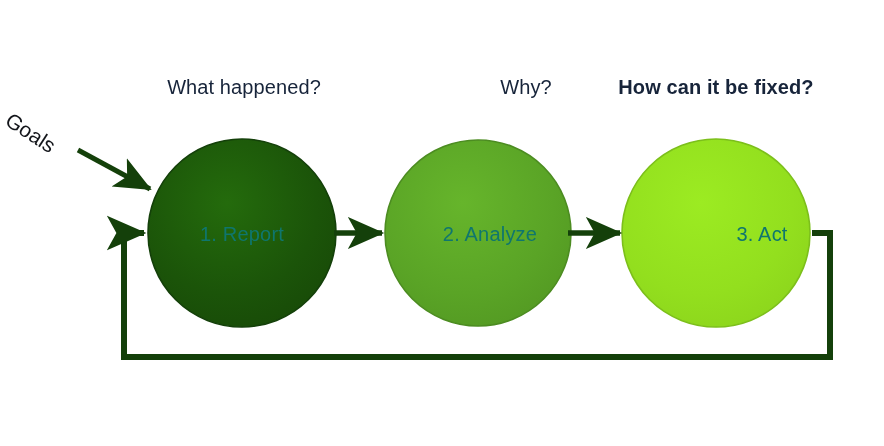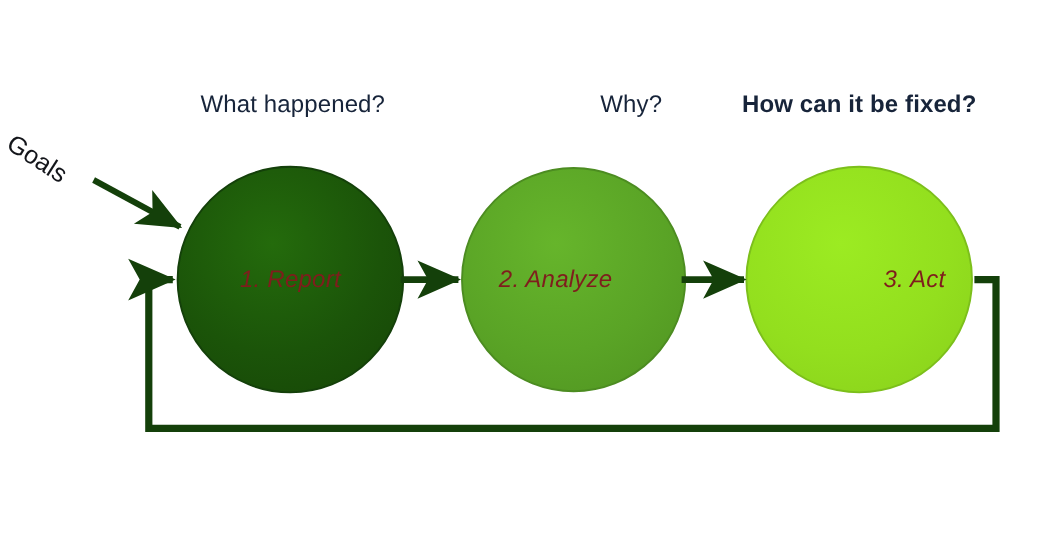--- a/index.html
+++ b/index.html
@@ -28,25 +28,24 @@
     position: absolute;
     font-size: 20px;
     color: #17243a;
     white-space: nowrap;
     transform: translateX(-50%);
     letter-spacing: 0.1px;
   }
   .node-label {
     position: absolute;
     font-size: 20px;
-    color: #7f1d1d;
+    color: #0f766e;
     white-space: nowrap;
     transform: translate(-50%, -50%);
     letter-spacing: 0.2px;
-    font-style: italic;
   }
   .goals-label {
     position: absolute;
     font-size: 21px;
     color: #13151a;
     white-space: nowrap;
     transform-origin: left top;
   }
 </style>
 </head>
@@ -91,16 +90,16 @@
     <line x1="568" y1="233" x2="620" y2="233" stroke="#14400a" stroke-width="5.5" marker-end="url(#arrowhead)"></line>
   </svg>
 
   <div class="question-label" style="left:244px; top:76px;">What happened?</div>
   <div class="question-label" style="left:478px; top:76px;margin-left:48px;">Why?</div>
   <div class="question-label" style="left:716px; top:76px;font-weight:bold;">How can it be fixed?</div>
 
   <div class="goals-label" style="left:14px; top:108px; transform: rotate(33deg);">Goals</div>
 
   <div class="node-label" style="left:242px; top:234px;">1. Report</div>
-  <div class="node-label" style="left:463px; top:234px;">2. Analyze</div>
+  <div class="node-label" style="left:490px; top:234px;">2. Analyze</div>
   <div class="node-label" style="left:716px; top:234px;margin-left:46px;">3. Act</div>
 
 </div>
 
 </body></html>

